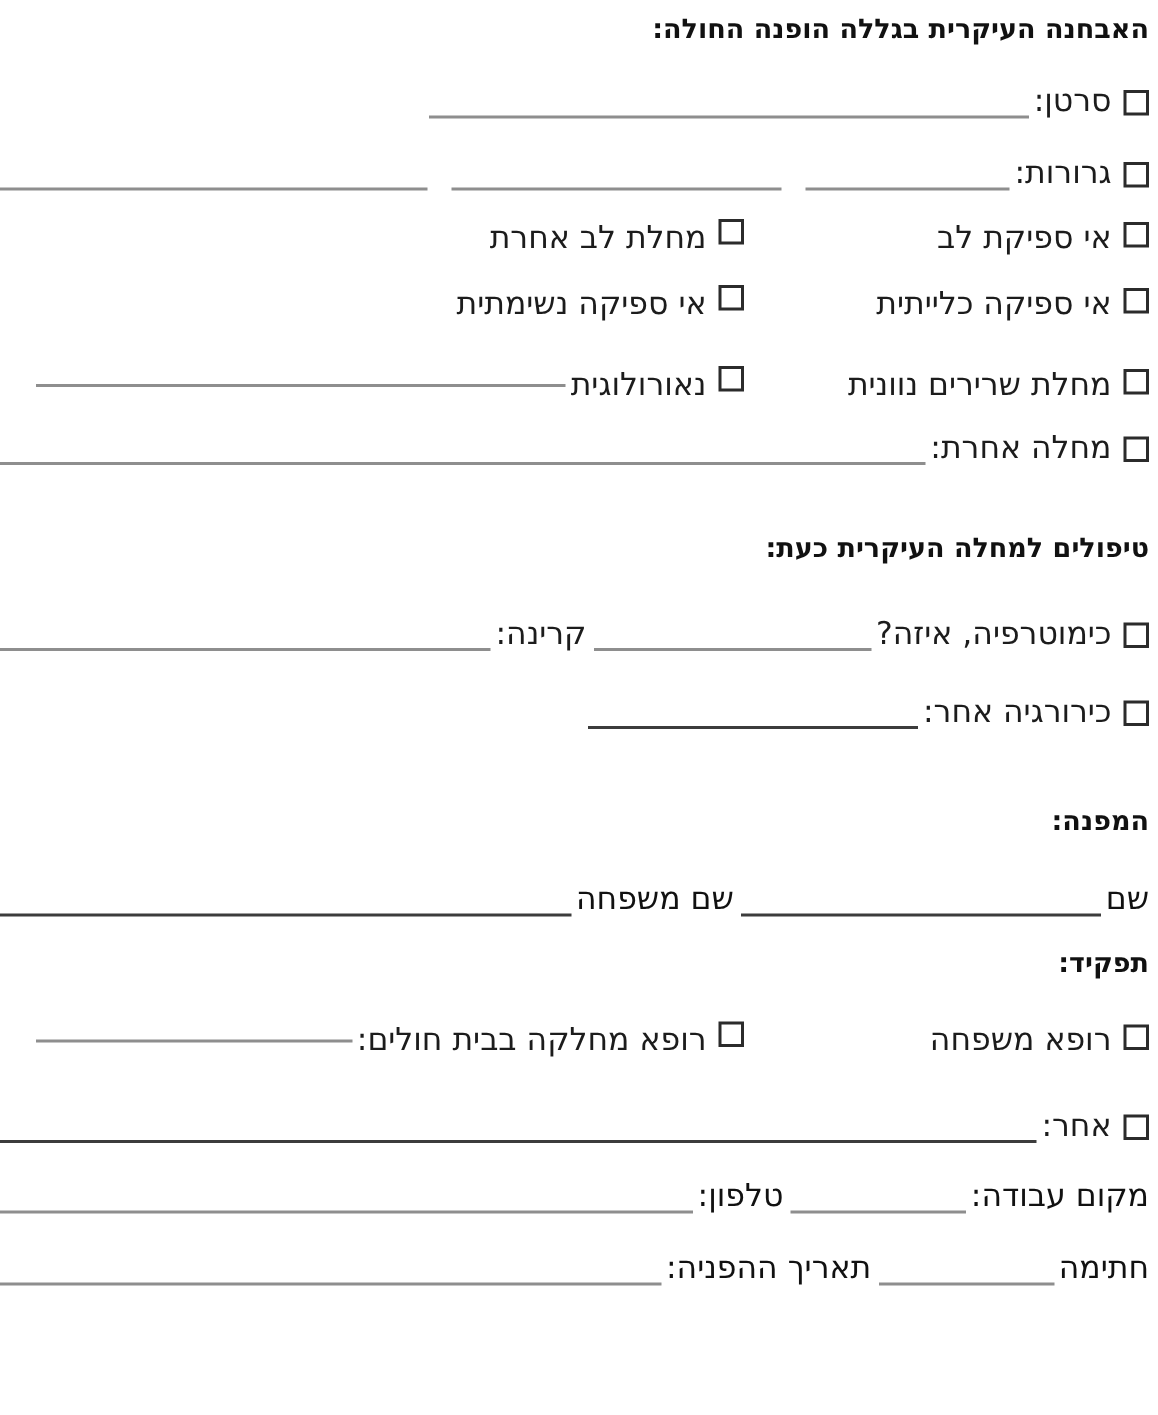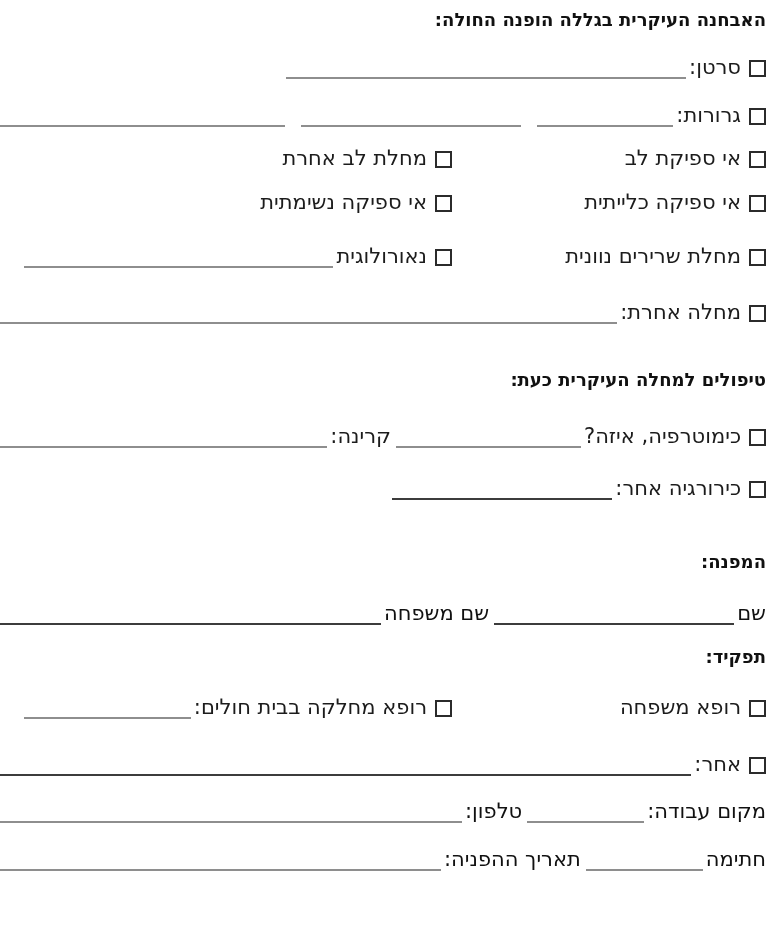--- a/index.html
+++ b/index.html
@@ -6,41 +6,41 @@
   .page{
     width:772px;height:943px;box-sizing:border-box;
     padding:9px 6px 0 0;overflow:hidden;background:#ffffff;
     font-family:"DejaVu Sans",sans-serif;color:#1c1c1c;direction:rtl;
   }
   .hd{
     margin:0;font-size:18px;font-weight:700;color:#111111;
     line-height:22px;white-space:nowrap;
   }
   .row{display:flex;align-items:flex-end;height:26px;}
-  .cell-r{width:270px;flex:none;display:flex;align-items:flex-end;padding-left:44px;}
-  .cell-m{flex:1;display:flex;align-items:flex-end;padding-left:24px;}
+  .cell-r{width:270px;flex:none;display:flex;align-items:center;}
+  .cell-m{flex:1;display:flex;align-items:flex-start;padding-left:24px;}
   .cb{
     width:17px;height:17px;flex:none;box-sizing:border-box;
     border:2px solid #2b2b2b;background:#ffffff;
     margin-inline-end:8px;margin-bottom:2px;cursor:pointer;
   }
   .lbl{font-size:21px;line-height:1.15;white-space:nowrap;}
   .lbl.b{font-weight:400;color:#111111;}
   .line{
     flex:none;height:12px;border-bottom:2px solid #8e8e8e;
     margin-inline-start:3px;min-width:0;
   }
   .line.grow{flex:1;}
   .line.dark{border-bottom-color:#3c3c3c;}
   .line + .line{margin-inline-start:16px;}
   .line + .lbl{margin-inline-start:5px;}
   .w400{width:400px}.w136{width:136px}.w220{width:220px}
   .w185{width:185px}.w240{width:240px}.w117{width:117px}
   .mt22{margin-top:22px}.mt17{margin-top:17px}.mt18{margin-top:18px}
-  .mt28{margin-top:28px}.mt38{margin-top:30px}.mt45{margin-top:45px}
+  .mt28{margin-top:28px}.mt38{margin-top:16px}.mt45{margin-top:45px}
   .mt31{margin-top:31px}.mt26{margin-top:26px}.mt107{margin-top:51px}
   .mt21{margin-top:21px}.mt25{margin-top:25px}
 </style>
 </head>
 <body>
 
 <div class="page">
 
   <h2 class="hd">האבחנה העיקרית בגללה הופנה החולה:</h2>
 

